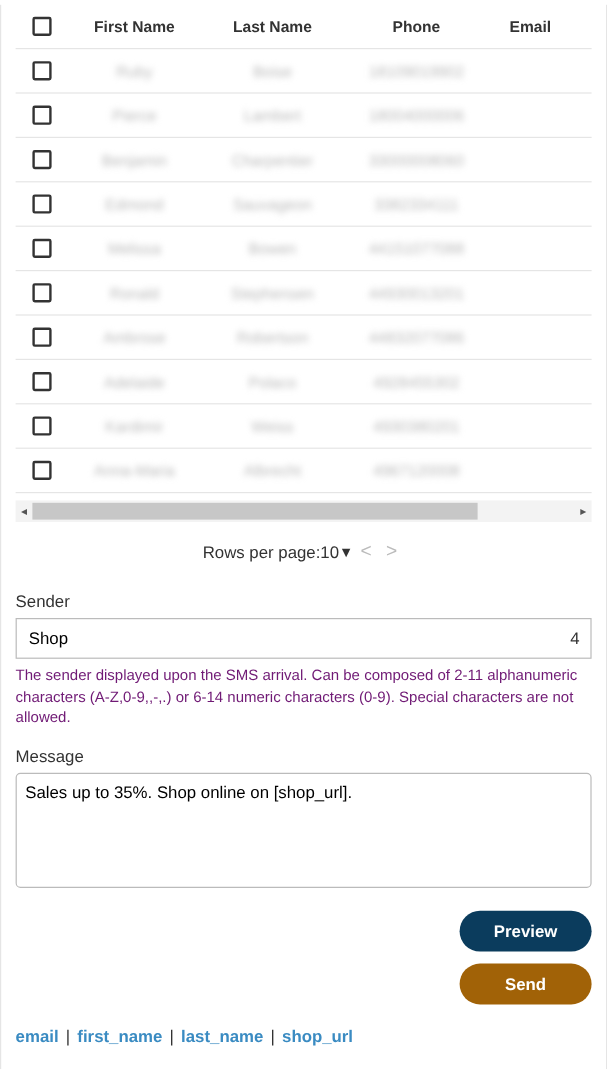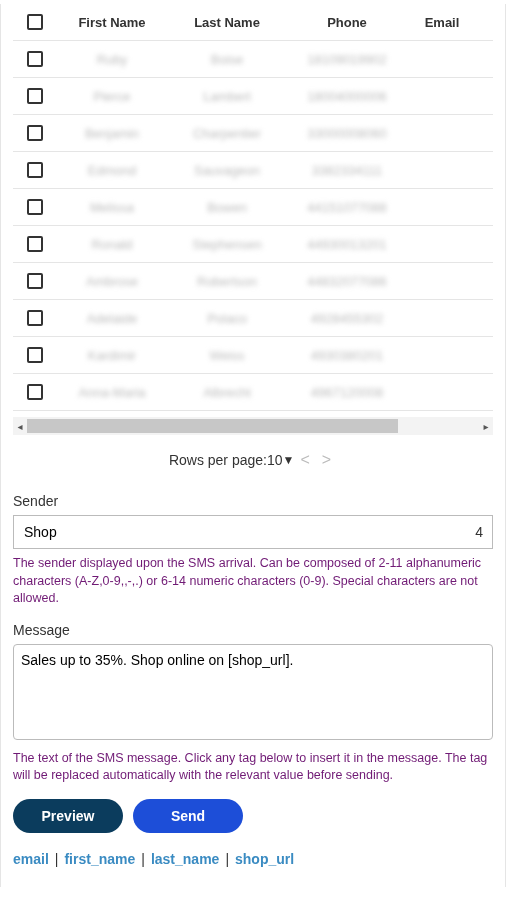--- a/index.html
+++ b/index.html
@@ -21,24 +21,24 @@
 .scroll-thumb { position: absolute; left: 0; top: 0; height: 100%; width: 82%; background: #c7c7c7; }
 .pager { display: flex; justify-content: center; align-items: center; padding: 16px 0; font-size: 14px; }
 .pager-arrow { color: #bbb; font-size: 16px; cursor: pointer; padding: 0 6px; }
 .chev { font-size: 12px; }
 .form-label { font-size: 14px; margin: 8px 0 6px; }
 .input-group { position: relative; }
 .sender-input { width: 100%; border: 1px solid #bbb; border-radius: 0; padding: 8px 34px 8px 10px; font-size: 14px; }
 .char-count { position: absolute; right: 10px; top: 50%; transform: translateY(-50%); font-size: 14px; color: #333; }
 .help-text { font-size: 12.5px; color: #701a75; margin-top: 6px; line-height: 1.4; }
 .msg-area { width: 100%; border: 1px solid #bbb; border-radius: 4px; padding: 7px; font-size: 14px; height: 96px; resize: none; font-family: inherit; }
-.btn-row { display: flex; flex-direction: row; align-items: flex-end; gap: 10px; margin-top: 14px; }
+.btn-row { display: flex; flex-direction: column; align-items: flex-end; gap: 10px; margin-top: 14px; }
 .btn { border: none; border-radius: 20px; padding: 9px 28px; font-weight: 700; font-size: 14px; cursor: pointer; min-width: 110px; }
 .btn-preview { background: #0b3c5d; color: #fff; }
-.btn-send { background: #1d4ed8; color: #fff; }
+.btn-send { background: #a16207; color: #fff; }
 .tags-row { margin-top: 18px; font-size: 14px; }
 .tag-link { color: #3a8bc2; font-weight: 700; cursor: pointer; }
 .tag-sep { color: #333; margin: 0 6px; }
 </style>
 </head>
 <body>
 
 <div class="wrapper">
 
   <div class="table-area">
@@ -163,21 +163,20 @@
 
   <div class="form-label">Sender</div>
   <div class="input-group">
     <input class="sender-input" value="Shop" style="">
     <span class="char-count">4</span>
   </div>
   <div class="help-text">The sender displayed upon the SMS arrival. Can be composed of 2-11 alphanumeric characters (A-Z,0-9,,-,.) or 6-14 numeric characters (0-9). Special characters are not allowed.</div>
 
   <div class="form-label" style="margin-top:14px">Message</div>
   <textarea class="msg-area" id="msg-area" style="">Sales up to 35%. Shop online on [shop_url].</textarea>
-  <div class="help-text">The text of the SMS message. Click any tag below to insert it in the message. The tag will be replaced automatically with the relevant value before sending.</div>
 
   <div class="btn-row">
     <button class="btn btn-preview">Preview</button>
     <button class="btn btn-send">Send</button>
   </div>
 
   <div class="tags-row" id="tags-row"><span class="tag-link">email</span><span class="tag-sep">|</span><span class="tag-link">first_name</span><span class="tag-sep">|</span><span class="tag-link">last_name</span><span class="tag-sep">|</span><span class="tag-link">shop_url</span></div>
 
 </div>
 

